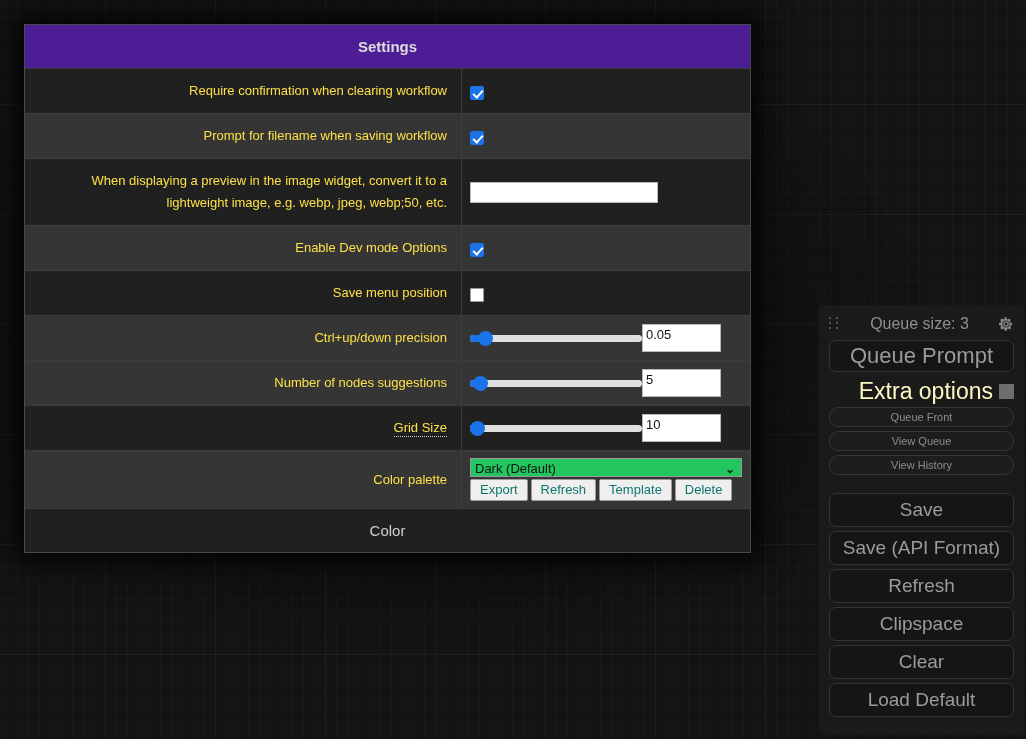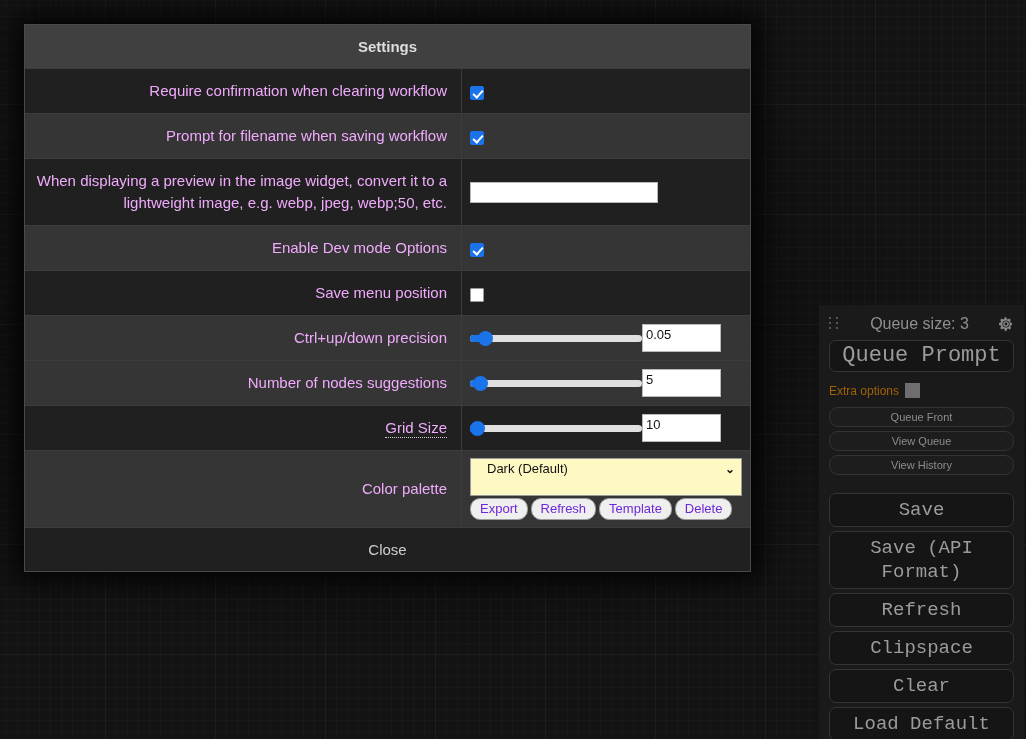--- a/index.html
+++ b/index.html
@@ -47,40 +47,40 @@
     color: #ccc;
     font-size: 15px;
     box-sizing: border-box;
   }
   .dlg-title {
     text-align: center;
     font-weight: bold;
     font-size: 15px;
     color: #ddd;
     padding: 13px 0 13px 0;
-    background: #404040;
+    background: #4c1d95;
     border-bottom: 1px solid #3c3c3c;
   }
   .settings-table {
     width: 100%;
     border-collapse: collapse;
   }
   .settings-table tr { }
   .settings-table tr.odd  { background: #202020; }
   .settings-table tr.even { background: #353535; }
   .settings-table td {
     border-bottom: 1px solid #3c3c3c;
     vertical-align: middle;
   }
   td.cell-label {
     width: 440px;
     text-align: right;
     padding: 11px 14px 11px 10px;
-    color: #f0abfc;
-    font-size: 15px;
+    color: #fde047;
+    font-size: 13px;
     line-height: 22px;
   }
   td.cell-value {
     border-left: 1px solid #3c3c3c;
     padding: 7px 8px 7px 8px;
   }
   .tooltip-label {
     border-bottom: 1px dotted #cfcfcf;
     padding-bottom: 1px;
   }
@@ -180,28 +180,28 @@
     display: inline-block;
     vertical-align: middle;
     flex: 0 0 auto;
     overflow: hidden;
     white-space: nowrap;
   }
 
   
   .palette-select {
     width: 272px;
-    height: 38px;
-    box-sizing: border-box;
-    background: #fef9c3;
+    height: 19px;
+    box-sizing: border-box;
+    background: #22c55e;
     border: 1px solid #999;
     color: #111;
     font-family: "Liberation Sans", sans-serif;
     font-size: 13px;
-    padding: 0 16px;
+    padding: 0 4px;
     line-height: 20px;
     position: relative;
     display: block;
     white-space: nowrap;
     overflow: hidden;
   }
   .palette-select .caret {
     position: absolute;
     right: 6px;
     top: 0;
@@ -211,22 +211,22 @@
     font-weight: bold;
   }
   .palette-btn-row {
     margin-top: 2px;
     display: flex;
     gap: 3px;
   }
   .nbtn {
     background: #efefef;
     border: 1px solid #9c9c9c;
-    border-radius: 10px;
-    color: #6d28d9;
+    border-radius: 2px;
+    color: #0f766e;
     font-family: "Liberation Sans", sans-serif;
     font-size: 13px;
     padding: 2px 9px;
     line-height: 16px;
     cursor: pointer;
   }
 
   
   .close-row {
     text-align: center;
@@ -288,37 +288,37 @@
     cursor: pointer;
   }
   .btn {
     display: block;
     width: 100%;
     box-sizing: border-box;
     background: #151515;
     border: 1px solid #343434;
     border-radius: 7px;
     color: #9b9b9b;
-    font-family: Liberation Mono, monospace;
+    font-family: Liberation Sans, sans-serif;
     font-size: 19px;
     text-align: center;
     padding: 4px 4px;
     margin-bottom: 4px;
     cursor: pointer;
     line-height: 24px;
   }
   .btn.queue-prompt {
     font-size: 22px;
     padding: 3px 4px;
     margin-bottom: 8px;
   }
   .extra-options {
-    text-align: left;
-    color: #a16207;
-    font-size: 12px;
+    text-align: right;
+    color: #fef9c3;
+    font-size: 23px;
     line-height: 22px;
     margin: 2px 0 5px 0;
   }
   .extra-options .cb-gray {
     display: inline-block;
     width: 13px;
     height: 13px;
     background: #6e6e6e;
     border: 1px solid #6e6e6e;
     vertical-align: middle;
@@ -425,21 +425,21 @@
               <button class="nbtn">Export</button>
               <button class="nbtn">Refresh</button>
               <button class="nbtn">Template</button>
               <button class="nbtn">Delete</button>
             </div>
           </td>
         </tr>
       </tbody>
   </table>
 
-  <div class="close-row">Close</div>
+  <div class="close-row">Color</div>
 </div>
 
 <div id="comfy-menu">
 
   <div class="menu-header">
     <span class="drag-handle">
       <i></i>
         <i></i>
         <i></i>
         <i></i>

